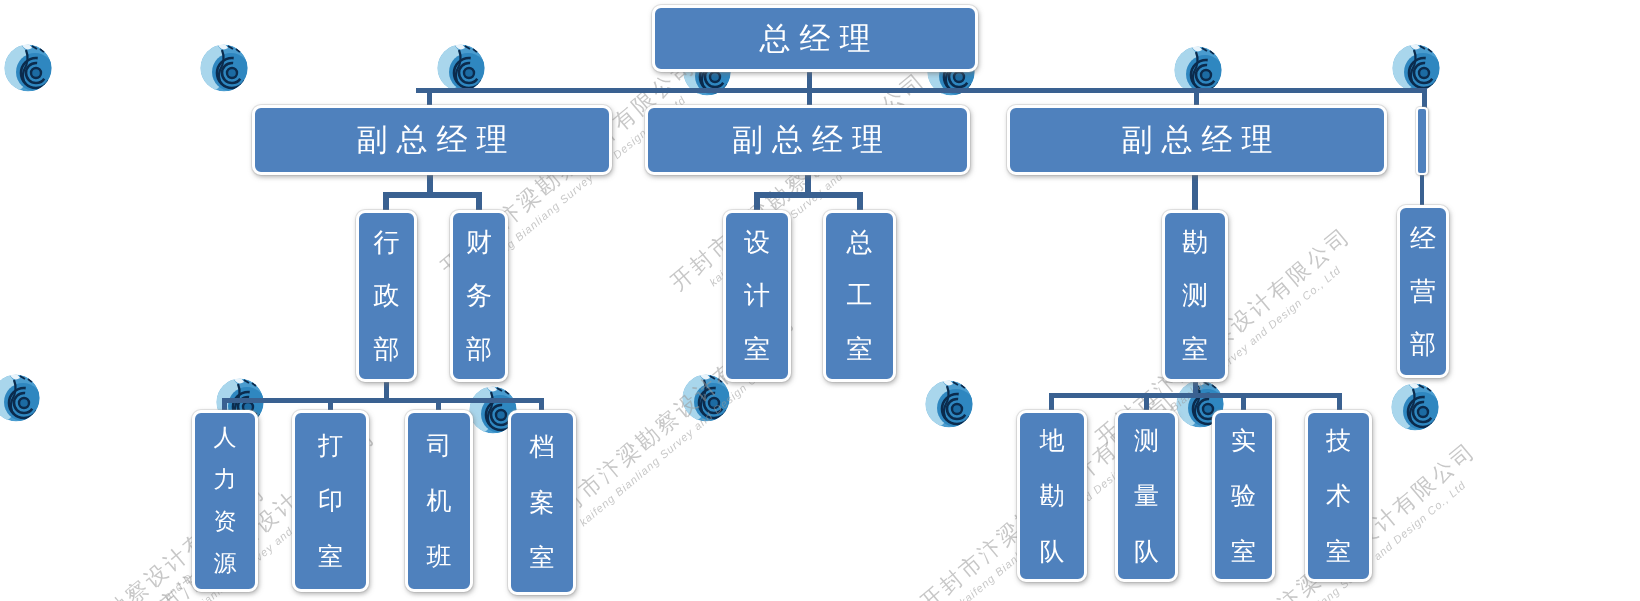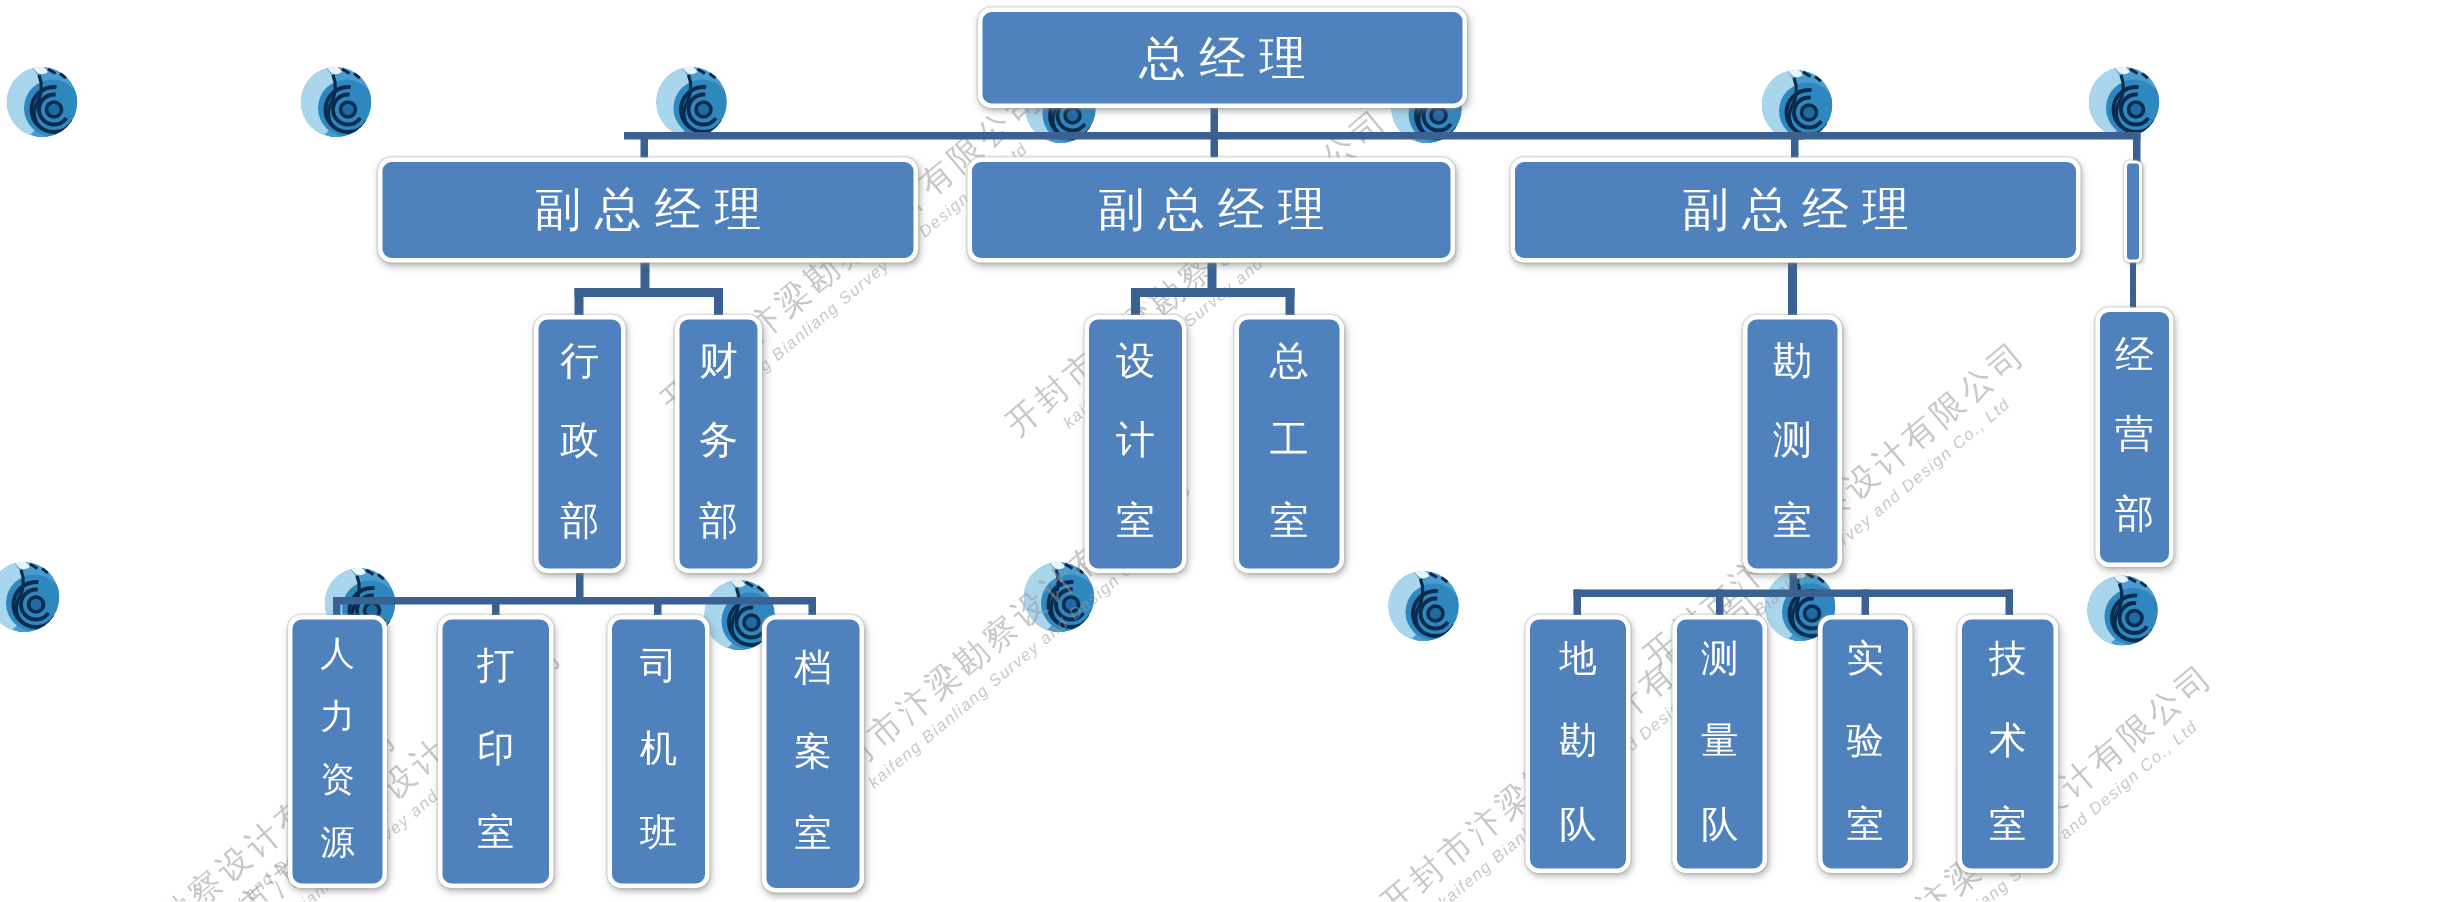--- a/index.html
+++ b/index.html
@@ -12,21 +12,21 @@
   .canvas{
     position:relative;width:1640px;height:601px;background:#ffffff;
     overflow:hidden;font-family:"Liberation Serif","DejaVu Serif",serif;
   }
   
   .node{
     position:absolute;background:var(--node-fill);
     border:3px solid var(--node-border);border-radius:9px;
     box-shadow:0 0 0 1px rgba(160,160,160,.25),1px 2px 5px rgba(110,110,110,.55);
     color:var(--node-text);display:flex;align-items:center;justify-content:center;
-    box-sizing:border-box;text-align:right;font-family:Liberation Mono, monospace;
+    box-sizing:border-box;text-align:right;
   }
   .h-node{font-size:31px;letter-spacing:9px;text-indent:9px;}
   .v-node{white-space:pre-line;font-size:26px;line-height:2.05;}
   .v-child{white-space:pre-line;font-size:25px;line-height:2.22;}
   .v-child4{white-space:pre-line;font-size:23px;line-height:1.82;}
   .mini-bar{
     position:absolute;background:var(--node-fill);
     border:2px solid var(--node-border);border-radius:4px;
     box-shadow:0 0 0 1px rgba(160,160,160,.25),1px 1px 3px rgba(110,110,110,.5);
     box-sizing:border-box;

